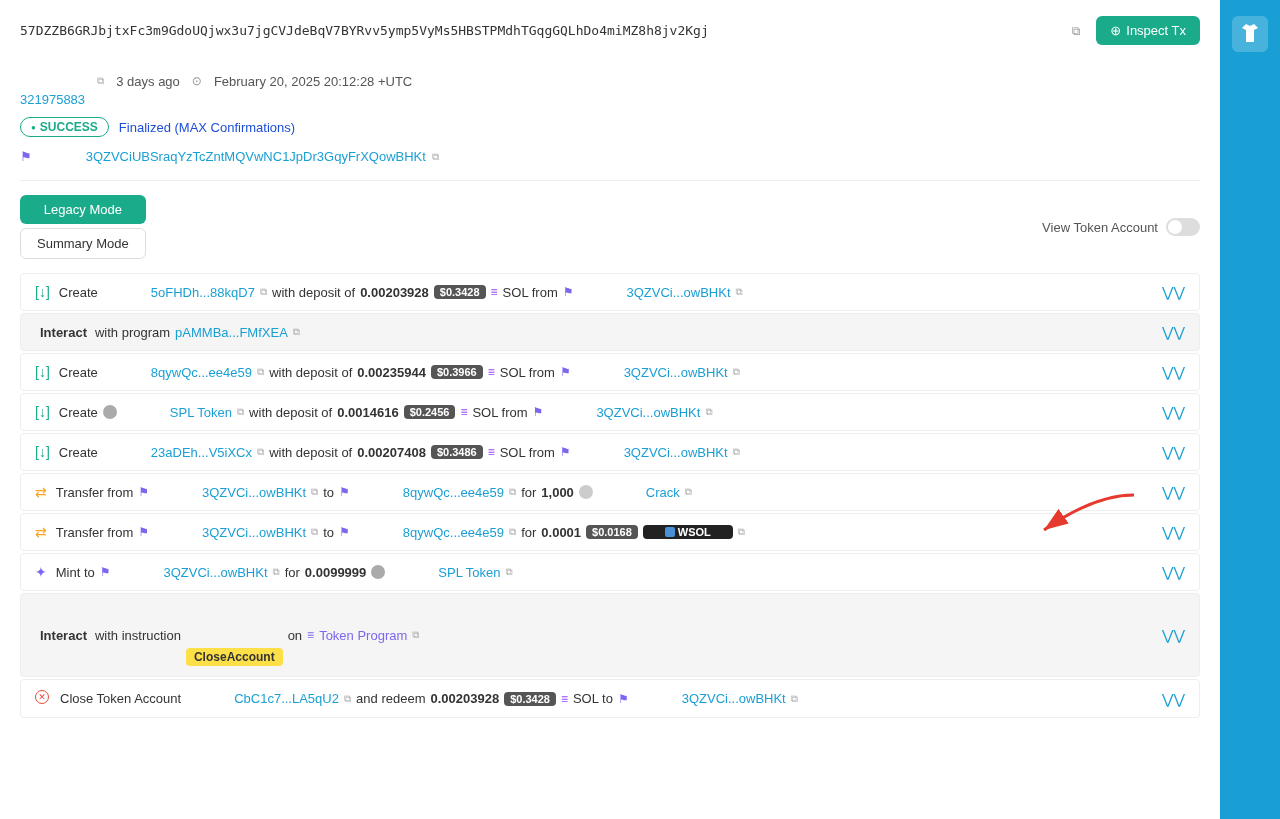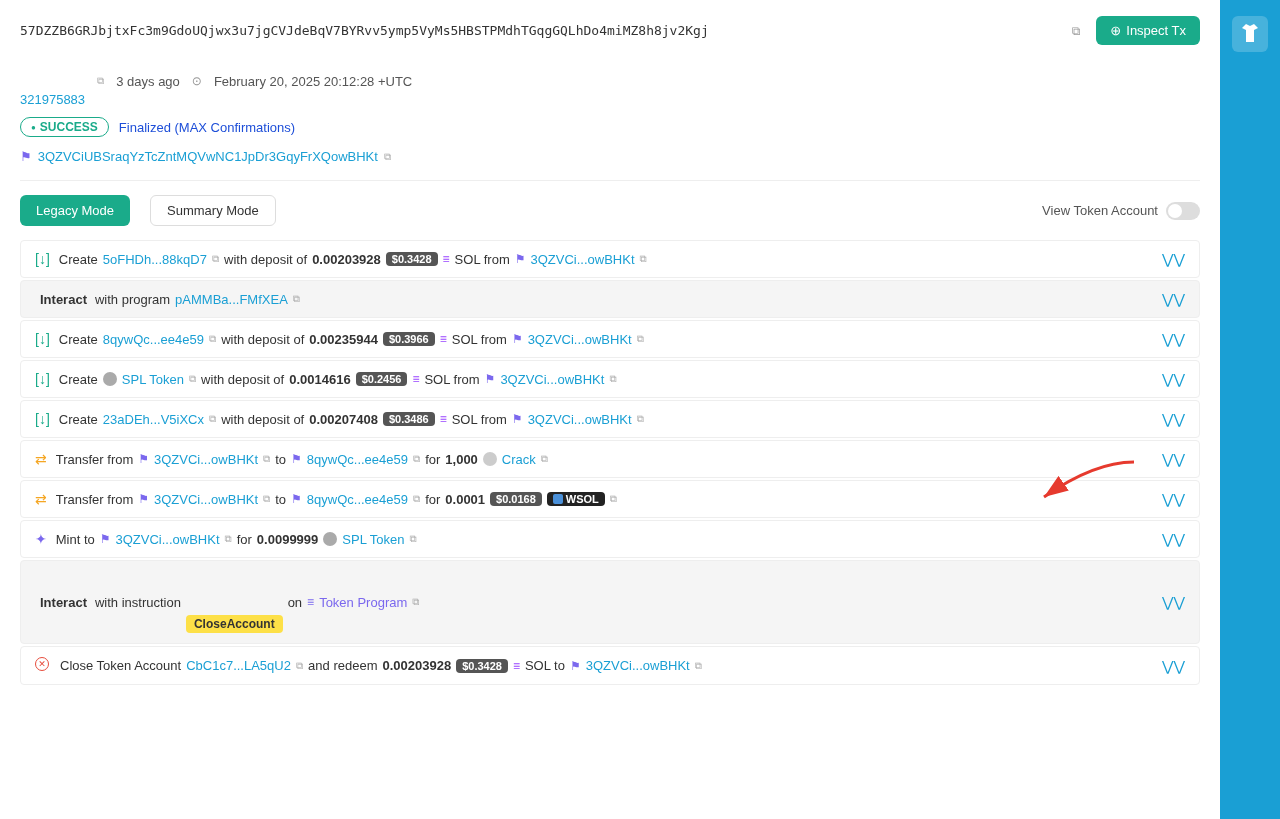--- a/index.html
+++ b/index.html
@@ -130,21 +130,21 @@
     .program-address a { color: #1a9fd4; text-decoration: none; }
 
     
     .mode-row {
       display: flex;
       align-items: center;
       justify-content: space-between;
       margin-bottom: 14px;
     }
 
-    .mode-buttons { display: flex; gap: 20px; }
+    .mode-buttons { display: flex; gap: 4px; flex-direction: column; }
 
     .btn-legacy {
       background: #1aab8a;
       color: white;
       border: none;
       border-radius: 6px;
       padding: 7px 16px;
       font-size: 13px;
       cursor: pointer;
       font-weight: 500;
@@ -241,41 +241,41 @@
       font-size: 14px;
       margin-right: 4px;
     }
 
     .icon-close {
       color: #e74c3c;
       font-size: 14px;
       margin-right: 4px;
     }
 
-    .link { color: #1a9fd4; text-decoration: none; }
+    .link { color: #1a9fd4; text-decoration: none; margin-left: 48px; }
 
     .amount-badge {
       background: #555;
       color: #fff;
       border-radius: 4px;
       padding: 1px 6px;
       font-size: 11px;
       font-weight: 600;
     }
 
     .sol-icon {
       color: #9945ff;
       font-size: 12px;
     }
 
     .token-badge-wsol {
       background: #222;
       color: #fff;
       border-radius: 4px;
-      padding: 1px 6px;
+      padding: 1px 22px;
       font-size: 11px;
       font-weight: 600;
       display: inline-flex;
       align-items: center;
       gap: 3px;
     }
 
     .close-account-badge {
       background: #fde047;
       color: #333;

